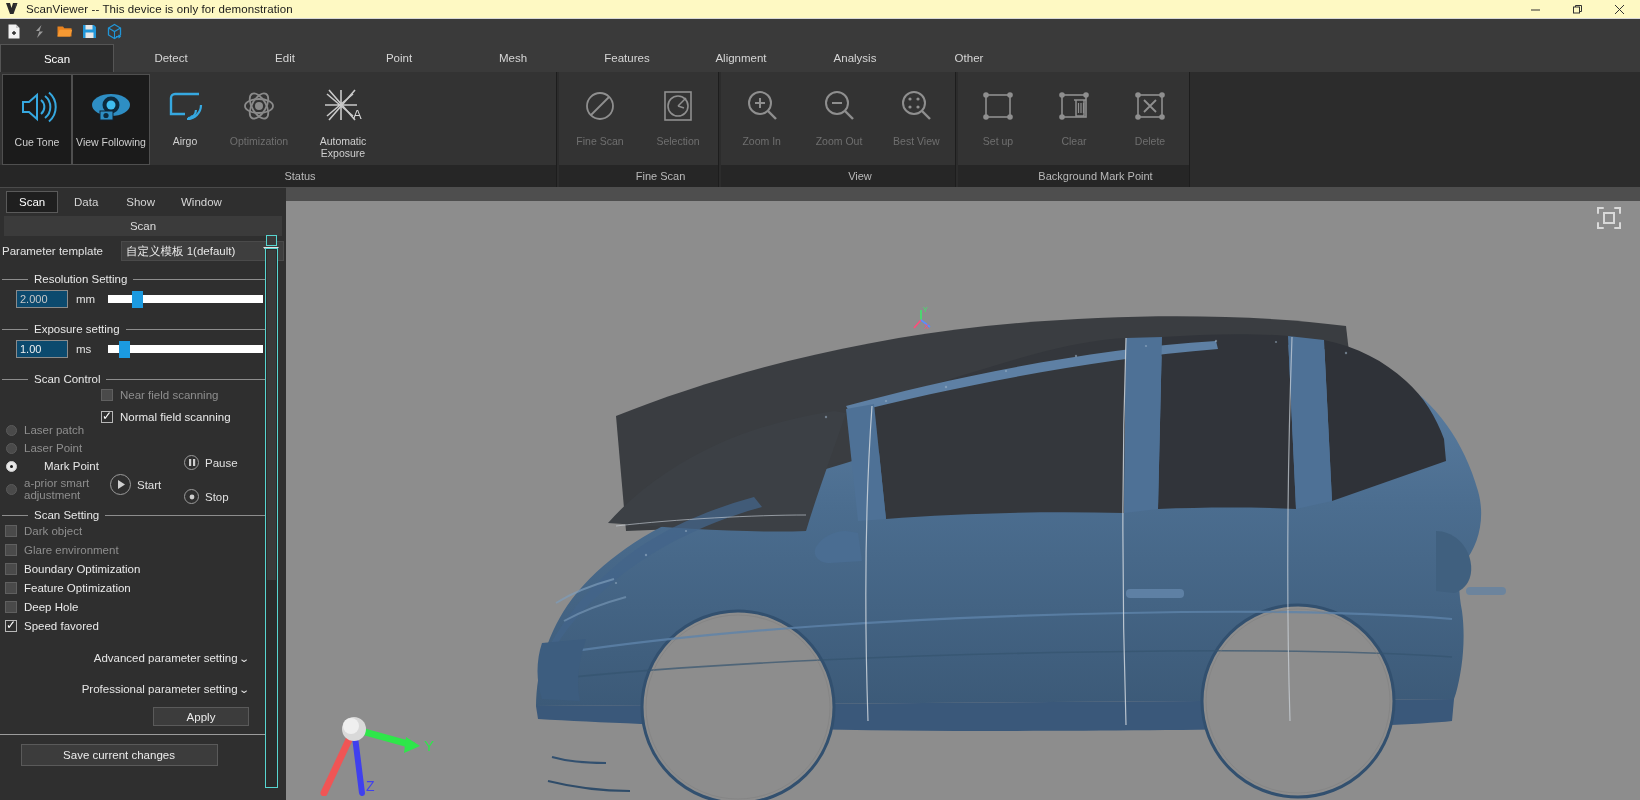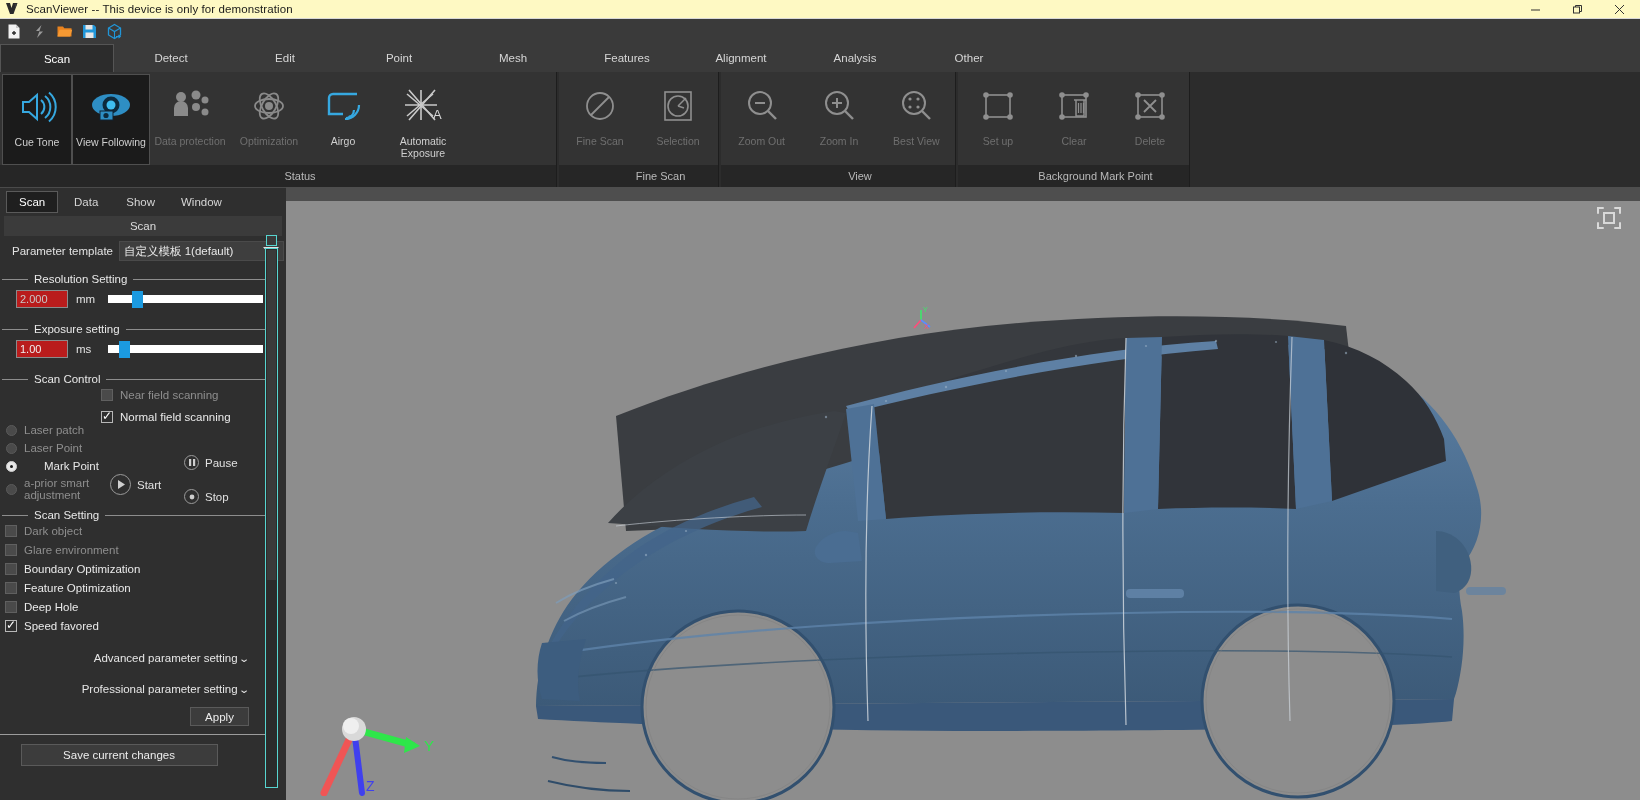--- a/index.html
+++ b/index.html
@@ -95,22 +95,22 @@
   }
   .lp-tab.active { background: #1f1f1f; color: #fff; border: 1px solid #5a5a5a; }
 
   .lp-subheader {
     margin: 3px 4px 0 4px; height: 20px; background: #3b3b3b;
     display: flex; align-items: center; justify-content: center;
     font-size: 11.5px; color: #dcdcdc;
   }
 
   .param-row {
-    display: flex; align-items: center; height: 22px; margin: 4px 2px 0 10px;
-    gap: 6px; padding-left: 2px;
+    display: flex; align-items: center; height: 22px; margin: 4px 2px 0 0;
+    gap: 18px; padding-left: 2px;
   }
   .param-label { font-size: 11.5px; color: #e2e2e2; white-space: nowrap; }
   .combo {
     flex: 1; height: 20px; background: #3e3e3e; border: 1px solid #4a4a4a;
     display: flex; align-items: center; padding: 0 4px; position: relative;
     font-size: 11.5px; color: #e8e8e8;
   }
   .combo .arrow {
     margin-left: auto;
     width: 0; height: 0; border-left: 8px solid transparent;
@@ -119,21 +119,21 @@
 
   fieldset.grp {
     border: none; border-top: 1px solid #8d8d8d;
     margin: 11px 16px 0 2px; padding: 0; position: relative;
   }
   fieldset.grp > legend {
     font-size: 11.5px; color: #e8e8e8; padding: 0 6px; margin-left: 26px;
   }
   .slider-row { display: flex; align-items: center; gap: 8px; padding: 5px 0 4px 14px; }
   .numbox {
-    width: 52px; height: 18px; background: #b91c1c; border: 1px solid #8b8b8b;
+    width: 52px; height: 18px; background: #0c4a6e; border: 1px solid #8b8b8b;
     color: #c8c8c8; font-size: 11px; padding-left: 3px; display: flex; align-items: center;
   }
   .numbox.bright { color: #f0f0f0; }
   .unit { font-size: 11.5px; color: #e2e2e2; width: 22px; }
   .slider { position: relative; height: 10px; width: 155px; margin-left: 2px; }
   .slider .track { position: absolute; left: 0; top: 1px; width: 155px; height: 8px; background: #ffffff; }
   .slider .knob { position: absolute; top: -3px; width: 11px; height: 17px; background: #1b9ae0; }
 
   .ctrl-area { position: relative; height: 120px; }
   .radio-row { display: flex; align-items: center; gap: 7px; padding-left: 4px; height: 18px; }
@@ -328,57 +328,44 @@
             <svg width="46" height="40" viewBox="0 0 46 40">
               <ellipse cx="23" cy="18" rx="19" ry="11" fill="#2e8ec4"></ellipse>
               <circle cx="23" cy="18" r="8.5" fill="#0d2a3d"></circle>
               <circle cx="23" cy="18" r="4.5" fill="#3fbdf0"></circle>
               <rect x="12" y="24" width="13" height="9" fill="#2e8ec4" stroke="#123" stroke-width="1"></rect>
               <circle cx="18" cy="28.5" r="2.6" fill="#0d2a3d"></circle>
             </svg>
           </span>
           <span class="lbl">View Following</span>
         </div>
-        <div class="ritem disabled" style="width:80px">
-          <span class="glyph">
-            <svg width="44" height="40" viewBox="0 0 44 40">
-              <circle cx="13" cy="11" r="5" fill="#8a8a8a"></circle>
-              <path d="M6 30 V22 A7 7 0 0 1 20 22 V30 Z" fill="#8a8a8a"></path>
-              <circle cx="28" cy="9" r="4.5" fill="#8a8a8a"></circle>
-              <circle cx="37" cy="14" r="3.5" fill="#8a8a8a"></circle>
-              <circle cx="28" cy="21" r="4" fill="#8a8a8a"></circle>
-              <circle cx="37" cy="26" r="3.5" fill="#8a8a8a"></circle>
-            </svg>
-          </span>
-          <span class="lbl">Data protection</span>
+        <div class="ritem" style="width:70px">
+          <span class="glyph">
+            <svg width="44" height="40" viewBox="0 0 44 40">
+              <path d="M36 8 H12 A4 4 0 0 0 8 12 V28 H22" fill="none" stroke="#36a8e0" stroke-width="2.4"></path>
+              <path d="M24 19 A14 14 0 0 1 38 33" fill="none" stroke="#36a8e0" stroke-width="2.2" transform="rotate(90 31 26)"></path>
+              <path d="M25 24 A8 8 0 0 1 33 32" fill="none" stroke="#36a8e0" stroke-width="2.2" transform="rotate(90 29 28)"></path>
+              <circle cx="29" cy="31" r="1.8" fill="#36a8e0"></circle>
+            </svg>
+          </span>
+          <span class="lbl">Airgo</span>
         </div>
         <div class="ritem disabled" style="width:78px">
           <span class="glyph">
             <svg width="44" height="40" viewBox="0 0 44 40">
               <g fill="none" stroke="#8a8a8a" stroke-width="1.8">
                 <ellipse cx="22" cy="20" rx="14" ry="7"></ellipse>
                 <ellipse cx="22" cy="20" rx="14" ry="7" transform="rotate(60 22 20)"></ellipse>
                 <ellipse cx="22" cy="20" rx="14" ry="7" transform="rotate(120 22 20)"></ellipse>
               </g>
               <circle cx="22" cy="20" r="4" fill="#8a8a8a"></circle>
             </svg>
           </span>
           <span class="lbl">Optimization</span>
         </div>
-        <div class="ritem" style="width:70px">
-          <span class="glyph">
-            <svg width="44" height="40" viewBox="0 0 44 40">
-              <path d="M36 8 H12 A4 4 0 0 0 8 12 V28 H22" fill="none" stroke="#36a8e0" stroke-width="2.4"></path>
-              <path d="M24 19 A14 14 0 0 1 38 33" fill="none" stroke="#36a8e0" stroke-width="2.2" transform="rotate(90 31 26)"></path>
-              <path d="M25 24 A8 8 0 0 1 33 32" fill="none" stroke="#36a8e0" stroke-width="2.2" transform="rotate(90 29 28)"></path>
-              <circle cx="29" cy="31" r="1.8" fill="#36a8e0"></circle>
-            </svg>
-          </span>
-          <span class="lbl">Airgo</span>
-        </div>
         <div class="ritem" style="width:90px">
           <span class="glyph">
             <svg width="48" height="40" viewBox="0 0 48 40">
               <g stroke="#c9c9c9" stroke-width="1.6" fill="none">
                 <path d="M8 8 L34 30 M34 8 L8 30 M6 19 H38 M22 4 V34"></path>
                 <path d="M10 4 L36 34 M36 4 L10 34"></path>
               </g>
               <text x="34" y="33" font-size="13" fill="#d8d8d8" font-family="Liberation Sans, sans-serif">A</text>
             </svg>
           </span>
@@ -413,34 +400,34 @@
       <div class="rgroup-title">Fine Scan</div>
     </div>
 
     <div class="rgroup" style="left:721px;width:235px;">
       <div class="rgroup-items">
         <div class="ritem disabled" style="width:78px">
           <span class="glyph">
             <svg width="44" height="40" viewBox="0 0 44 40">
               <circle cx="20" cy="17" r="11" fill="none" stroke="#8f8f8f" stroke-width="2"></circle>
               <path d="M28 25 L36 33" stroke="#8f8f8f" stroke-width="2.4"></path>
-              <path d="M15 17 H25" stroke="#8f8f8f" stroke-width="2"></path>
-            </svg>
-          </span>
-          <span class="lbl">Zoom Out</span>
+              <path d="M15 17 H25 M20 12 V22" stroke="#8f8f8f" stroke-width="2"></path>
+            </svg>
+          </span>
+          <span class="lbl">Zoom In</span>
         </div>
         <div class="ritem disabled" style="width:78px">
           <span class="glyph">
             <svg width="44" height="40" viewBox="0 0 44 40">
               <circle cx="20" cy="17" r="11" fill="none" stroke="#8f8f8f" stroke-width="2"></circle>
               <path d="M28 25 L36 33" stroke="#8f8f8f" stroke-width="2.4"></path>
-              <path d="M15 17 H25 M20 12 V22" stroke="#8f8f8f" stroke-width="2"></path>
-            </svg>
-          </span>
-          <span class="lbl">Zoom In</span>
+              <path d="M15 17 H25" stroke="#8f8f8f" stroke-width="2"></path>
+            </svg>
+          </span>
+          <span class="lbl">Zoom Out</span>
         </div>
         <div class="ritem disabled" style="width:78px">
           <span class="glyph">
             <svg width="44" height="40" viewBox="0 0 44 40">
               <circle cx="20" cy="17" r="11" fill="none" stroke="#8f8f8f" stroke-width="2"></circle>
               <path d="M28 25 L36 33" stroke="#8f8f8f" stroke-width="2.4"></path>
               <circle cx="16" cy="13" r="1.6" fill="#8f8f8f"></circle>
               <circle cx="24" cy="13" r="1.6" fill="#8f8f8f"></circle>
               <circle cx="16" cy="21" r="1.6" fill="#8f8f8f"></circle>
               <circle cx="24" cy="21" r="1.6" fill="#8f8f8f"></circle>
@@ -644,21 +631,21 @@
     <div class="link-row" style="margin-top:8px">
       <span>Advanced parameter setting</span>
       <span style="margin-left:2px;font-size:10px;transform:scaleX(1.4) rotate(0deg);">⌄</span>
     </div>
     <div class="link-row" style="margin-top:9px">
       <span>Professional parameter setting</span>
       <span style="margin-left:2px;font-size:10px;transform:scaleX(1.4);">⌄</span>
     </div>
 
     <div style="display:flex;justify-content:flex-end;padding-right:37px;margin-top:7px;">
-      <div class="btn" style="width:59px">
+      <div class="btn" style="width:96px">
           <span>Apply</span>
         </div>
     </div>
 
     <div class="hr"></div>
 
     <div style="display:flex;justify-content:center;padding-right:48px;margin-top:9px;">
       <div class="btn" style="width:197px;height:22px;">
           <span>Save current changes</span>
         </div>

